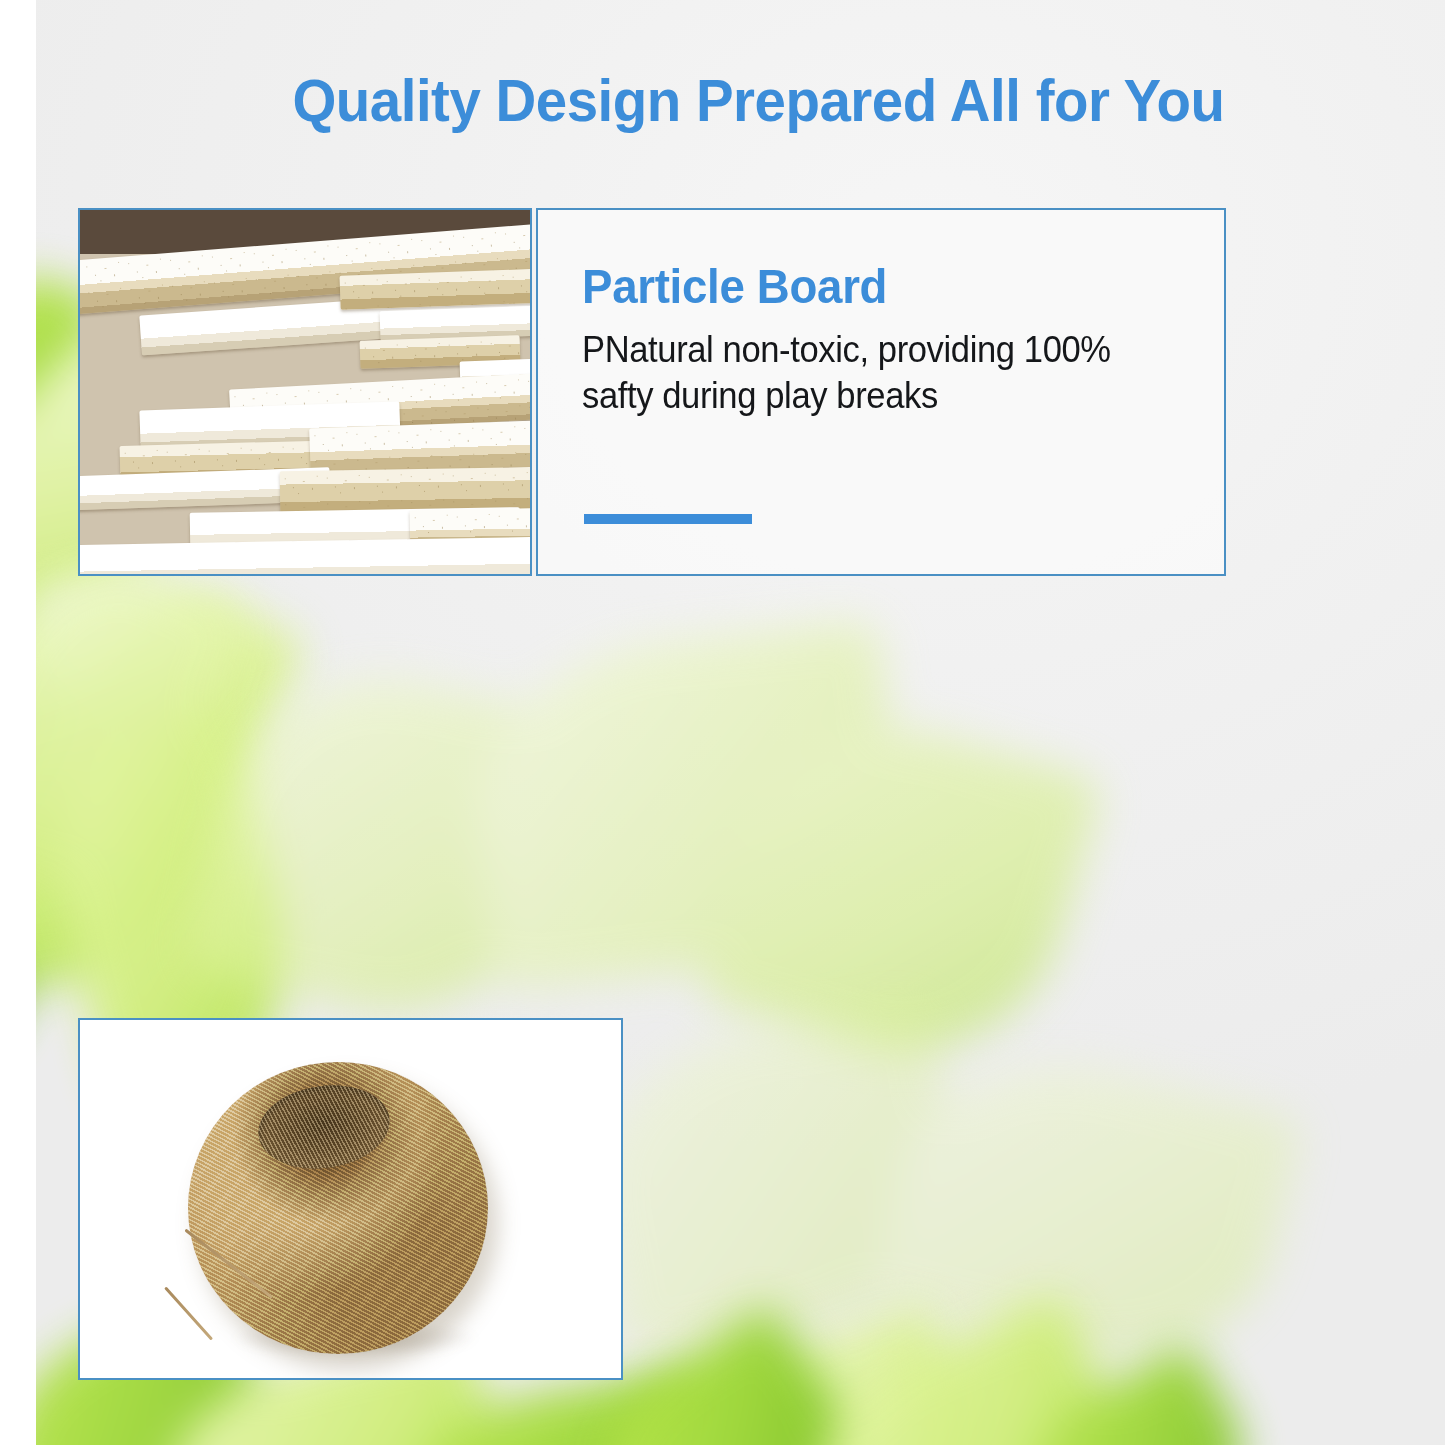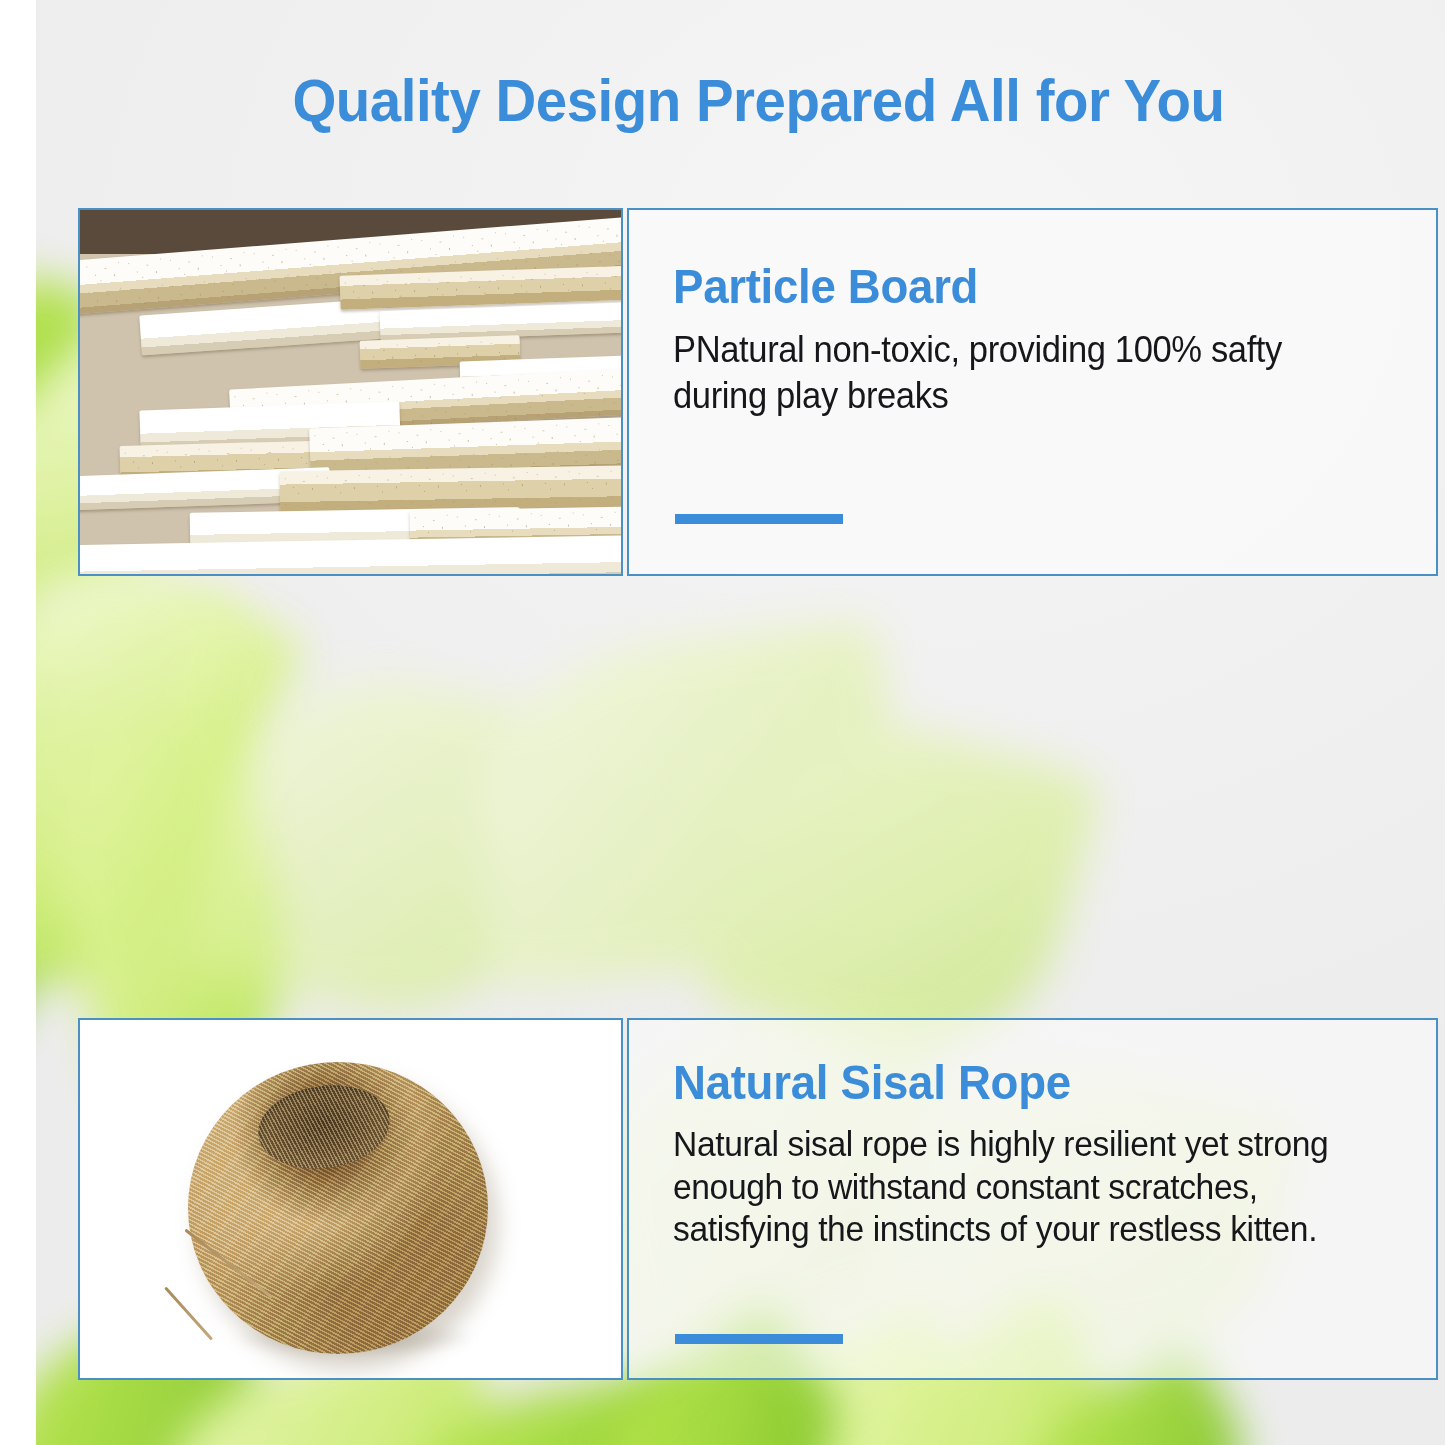--- a/index.html
+++ b/index.html
@@ -100,21 +100,21 @@
     transform-origin: left center;
   }
   .accent {
     position: absolute;
     height: 10px;
     width: 168px;
     background: #3c8dd9;
   }
 
   
-  #card1 { left: 42px; top: 208px; width: 1360px; height: 368px; justify-content: center; }
+  #card1 { left: 42px; top: 208px; width: 1148px; height: 368px; justify-content: center; }
   #card1 .photo { width: 545px; }
   #card1 .text  { width: 811px; }
   #card1 .accent { left: 46px; bottom: 50px; }
 
   
   #card2 { left: 42px; top: 617px; width: 1360px; height: 364px; }
   #card2 .text  { width: 808px; padding-top: 48px; }
   #card2 .photo { width: 548px; }
   #card2 .accent { left: 60px; bottom: 48px; }
 
@@ -321,20 +321,15 @@
     <div class="pane photo">
       <div class="rope-photo">
         <div class="ball-shadow"></div>
         <div class="ball"></div>
         <div class="ball-core"></div>
         <div class="strand"></div>
         <div class="strand s2"></div>
       </div>
     </div>
     <div class="gap"></div>
-    <div class="pane text">
-      <div class="c-title">Natural Sisal Rope</div>
-      <p class="c-body">Natural sisal rope is highly resilient yet strong enough to withstand constant scratches, satisfying the instincts of your restless kitten.</p>
-      <div class="accent"></div>
-    </div>
   </div>
 
 </div>
 
 </body></html>

